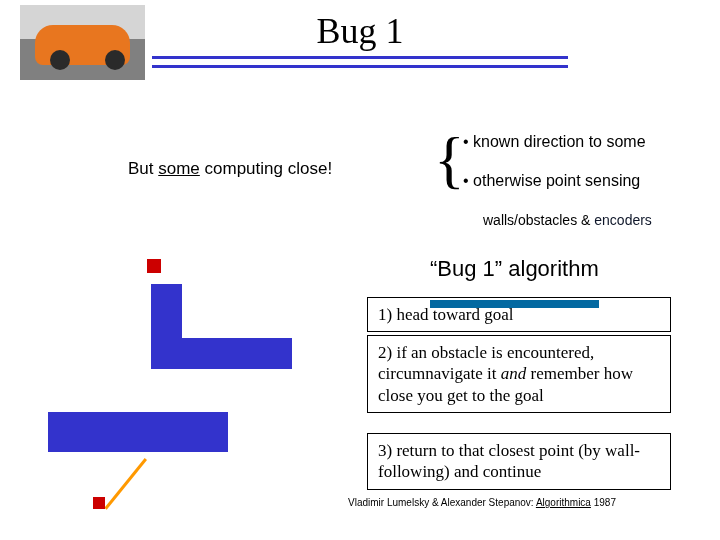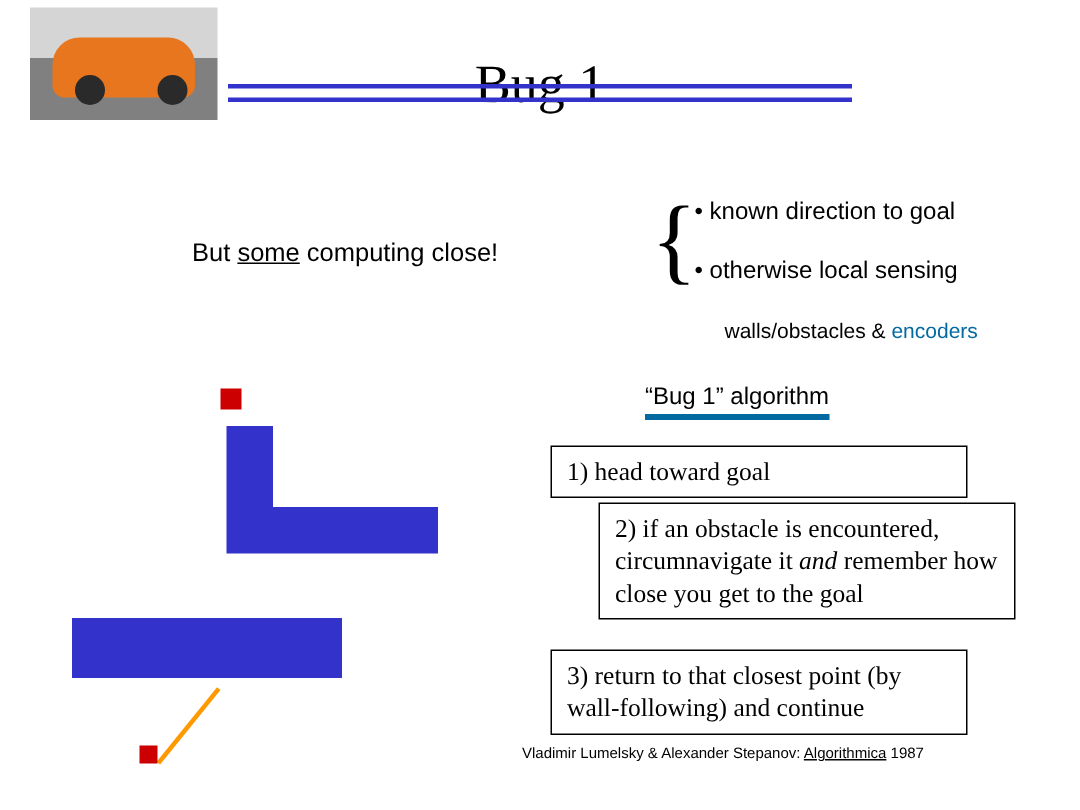--- a/index.html
+++ b/index.html
@@ -38,21 +38,20 @@
   }
   .car-wheel.front { left: 85px; }
   .car-wheel.rear { left: 30px; }
   .title {
     position: absolute;
     left: 0; right: 0;
     top: 10px;
     text-align: center;
     font-size: 36px;
     font-family: "Times New Roman", serif;
-    margin-top: 25px;
   }
   .title-underline {
     position: absolute;
     left: 152px;
     top: 56px;
     width: 416px;
     height: 12px;
     border-top: 3px solid #3333cc;
     border-bottom: 3px solid #3333cc;
   }
@@ -86,42 +85,42 @@
     font-family: "Comic Sans MS", cursive, sans-serif;
     font-size: 16px;
   }
   .walls-line {
     position: absolute;
     left: 483px;
     top: 212px;
     font-family: "Comic Sans MS", cursive, sans-serif;
     font-size: 14px;
   }
-  .walls-line .encoders { color: #0369a1; }
+  .walls-line .encoders { color: #0f172a; }
   .algo-title {
     position: absolute;
     left: 430px;
     top: 256px;
     font-family: "Comic Sans MS", cursive, sans-serif;
-    font-size: 16px;
-    border-bottom: 4px solid #0369a1;
-    padding-bottom: 2px;
+    font-size: 22px;
+    border-bottom: 8px solid #0369a1;
+    padding-bottom: 18px;
   }
   .algo-box {
     position: absolute;
     left: 367px;
-    width: 278px;
+    width: 304px;
     border: 1.5px solid #000;
     font-family: "Times New Roman", serif;
     font-size: 17px;
     padding: 6px 10px;
     line-height: 1.25;
   }
   .step1 { top: 297px; }
-  .step2 { top: 335px; margin-left: 32px; }
+  .step2 { top: 335px; }
   .step3 { top: 421px; margin-top: 12px; }
   .step2 .it { font-style: italic; }
   .citation {
     position: absolute;
     left: 348px;
     top: 497px;
     font-family: "Comic Sans MS", cursive, sans-serif;
     font-size: 10px;
   }
   .citation .u { text-decoration: underline; }
@@ -177,22 +176,22 @@
 
 <div class="title">Bug 1</div>
 <div class="title-underline"></div>
 
 <div class="subtitle">
   <span>But </span><span class="u">some</span><span> computing close!</span>
 </div>
 
 <div class="brace">{</div>
 
-<div class="bullet1">• known direction to goal</div>
-<div class="bullet2">• otherwise local sensing</div>
+<div class="bullet1">• known direction to some</div>
+<div class="bullet2">• otherwise point sensing</div>
 
 <div class="walls-line">
   <span>walls/obstacles  &amp;  </span><span class="encoders">encoders</span>
 </div>
 
 <div class="algo-title">“Bug 1” algorithm</div>
 
 <div class="algo-box step1">1) head toward goal</div>
 <div class="algo-box step2">
   <span>2) if an obstacle is encountered, circumnavigate it </span><span class="it">and</span><span> remember how close you get to the goal</span>

